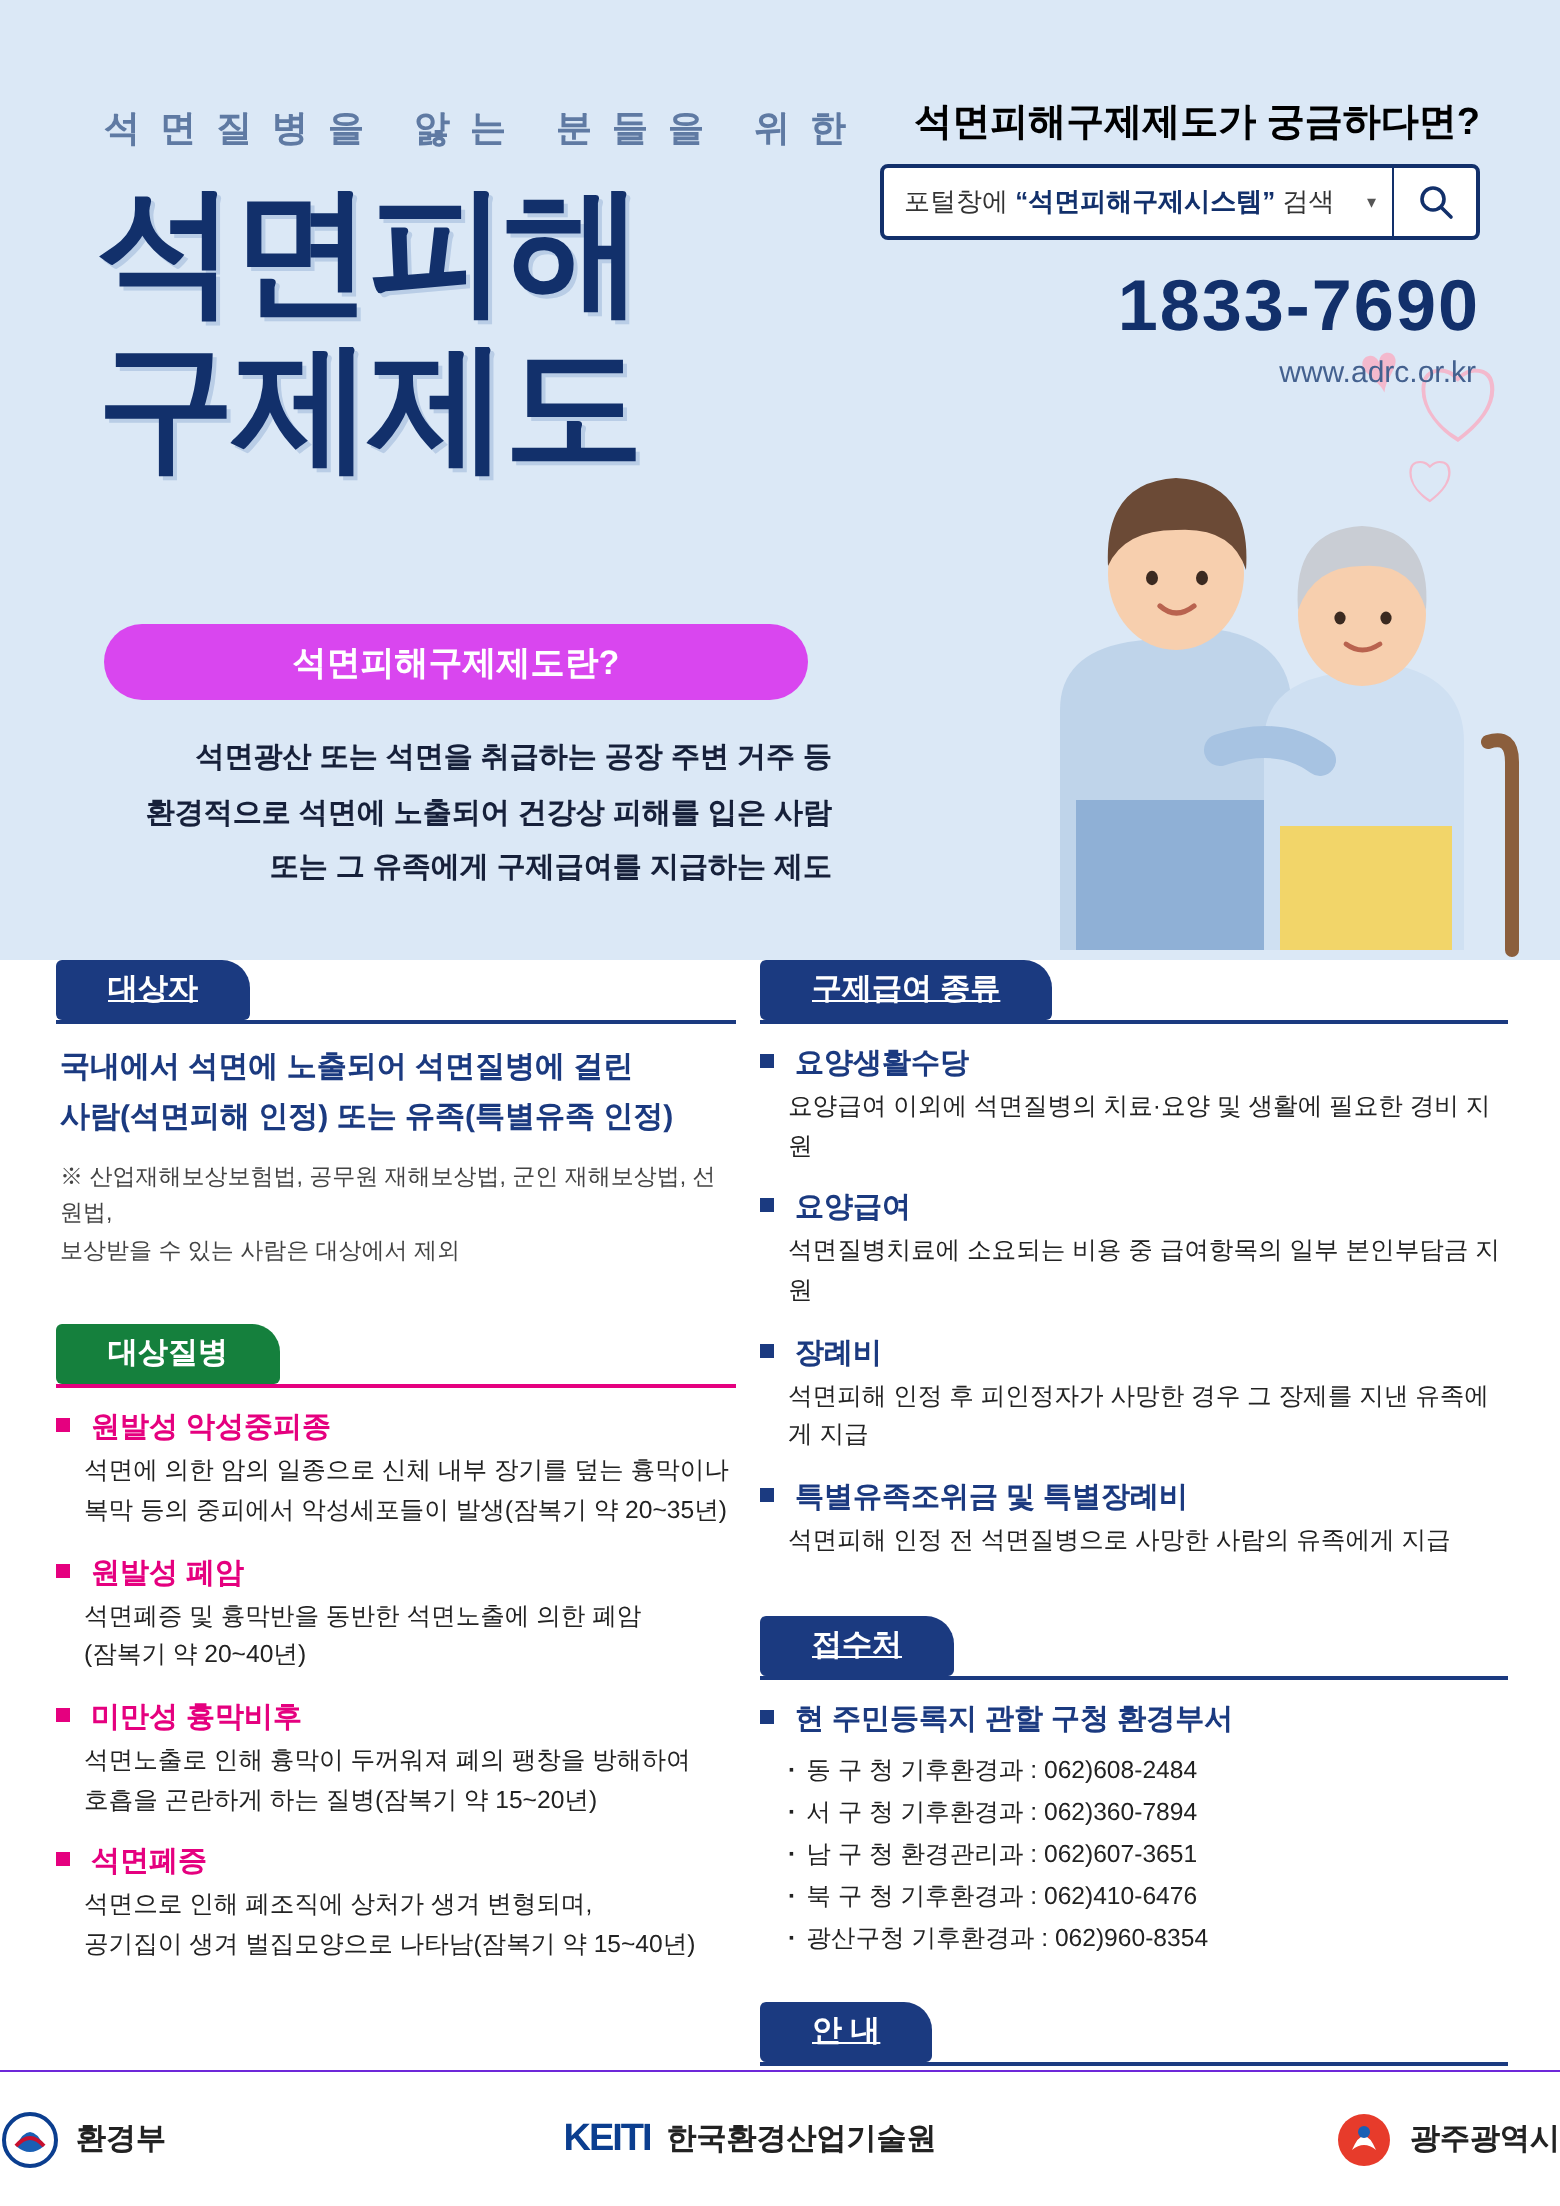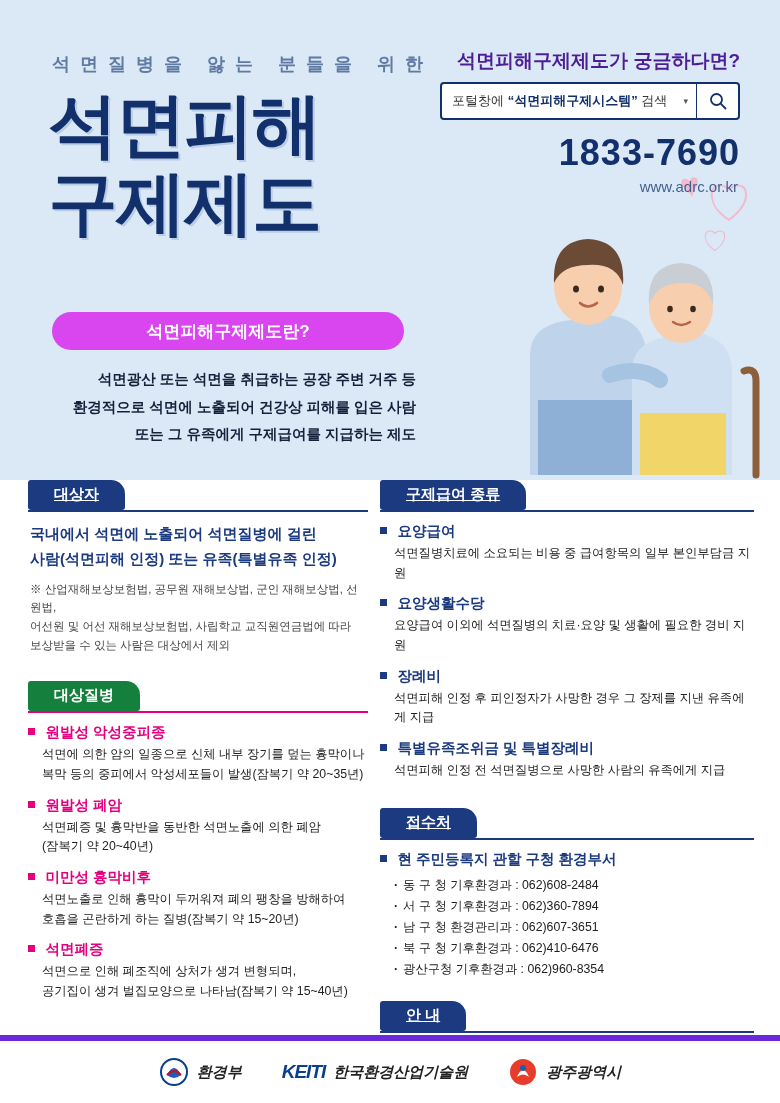--- a/index.html
+++ b/index.html
@@ -34,21 +34,21 @@
   .bigtitle {
     position:absolute; left:48px; top:86px;
     font-size:70px; font-weight:bold; color:#12306b;
     line-height:1.12; letter-spacing:-2px;
     text-shadow: 2px 2px 0 #b9cde6;
   }
   .bigtitle span { display:block;text-align:center; }
 
   .q-title {
     position:absolute; right:40px; top:48px;
-    color:#4c1d95; font-weight:bold; font-size:19px;
+    color:#000000; font-weight:bold; font-size:19px;
   }
   .searchbox {
     position:absolute; right:40px; top:82px;
     width:300px; height:38px;
     background:#fff; border:2px solid #12306b; border-radius:4px;
     display:flex; align-items:center;
   }
   .searchbox .txt {
     flex:1; padding-left:10px; font-size:13px; color:#333; white-space:nowrap;
   }
@@ -110,22 +110,22 @@
 
   ul.dots { list-style:none; margin:6px 0 0 14px; padding:0; }
   ul.dots li { font-size:12.3px; color:#222; line-height:1.72; }
   ul.dots li:before { content:"·"; margin-right:5px; font-weight:bold; }
 
   .sub-note { font-size:11px; color:#444; margin:6px 0 2px 14px; }
 
   
   .footer {
     position:absolute; top:1035px; left:0; width:780px; height:68px;
-    background:#fff; border-top:6px solid #6d28d9;
-    display:flex; align-items:center; justify-content:center; gap:40px;font-style:italic;
+    background:#fff; border-top:1px solid #6d28d9;
+    display:flex; align-items:center; justify-content:space-between; gap:40px;
   }
   .logo { display:flex; align-items:center; gap:8px; font-size:15px; font-weight:bold; color:#222; }
   .logo .mark { display:flex; align-items:center; }
   .keiti { color:#0b3e8f; font-weight:bold; font-size:19px; letter-spacing:-1px; }
 </style>
 </head>
 <body>
 
 <div class="poster">
 
@@ -203,21 +203,20 @@
 
       <div>
         <div><span class="tab navy">대상자</span></div>
         <div class="tabline"></div>
         <div class="lead">
           <div>국내에서 석면에 노출되어 석면질병에 걸린</div>
           <div>사람(석면피해 인정) 또는 유족(특별유족 인정)</div>
         </div>
         <div class="note">
           <div>※ 산업재해보상보험법, 공무원 재해보상법, 군인 재해보상법, 선원법,</div>
-          <div>어선원 및 어선 재해보상보험법, 사립학교 교직원연금법에 따라</div>
           <div>보상받을 수 있는 사람은 대상에서 제외</div>
         </div>
       </div>
 
       <div style="height:26px"></div>
 
       <div>
         <div><span class="tab pink">대상질병</span></div>
         <div class="tabline pinkline"></div>
         <ul class="items">
@@ -258,27 +257,27 @@
     </div>
 
     <div class="col-right">
 
       <div>
         <div><span class="tab navy">구제급여 종류</span></div>
         <div class="tabline"></div>
         <ul class="items">
           <li>
             <span class="sq navy"></span>
+            <span class="it-title navy">요양생활수당</span>
+            <div class="it-desc">요양급여 이외에 석면질병의 치료·요양 및 생활에 필요한 경비 지원</div>
+          </li>
+          <li>
+            <span class="sq navy"></span>
             <span class="it-title navy">요양급여</span>
             <div class="it-desc">석면질병치료에 소요되는 비용 중 급여항목의 일부 본인부담금 지원</div>
-          </li>
-          <li>
-            <span class="sq navy"></span>
-            <span class="it-title navy">요양생활수당</span>
-            <div class="it-desc">요양급여 이외에 석면질병의 치료·요양 및 생활에 필요한 경비 지원</div>
           </li>
           <li>
             <span class="sq navy"></span>
             <span class="it-title navy">장례비</span>
             <div class="it-desc">석면피해 인정 후 피인정자가 사망한 경우 그 장제를 지낸 유족에게 지급</div>
           </li>
           <li>
             <span class="sq navy"></span>
             <span class="it-title navy">특별유족조위금 및 특별장례비</span>
             <div class="it-desc">석면피해 인정 전 석면질병으로 사망한 사람의 유족에게 지급</div>

